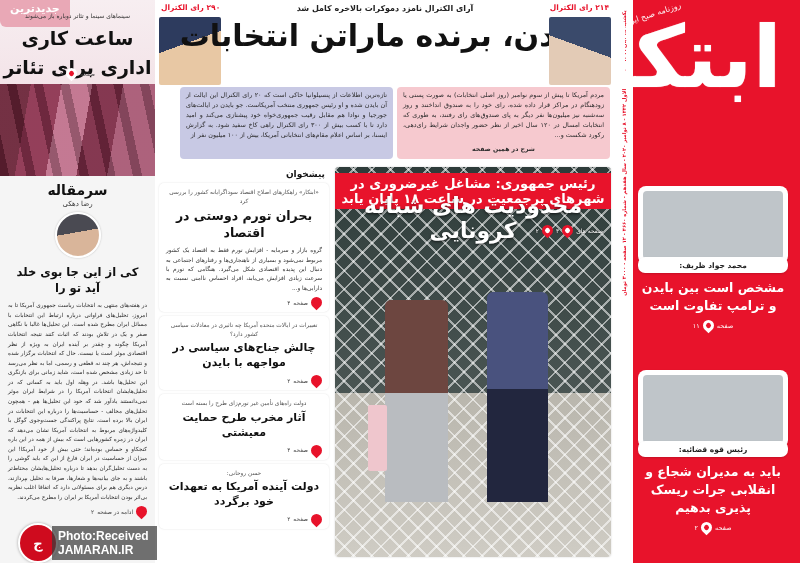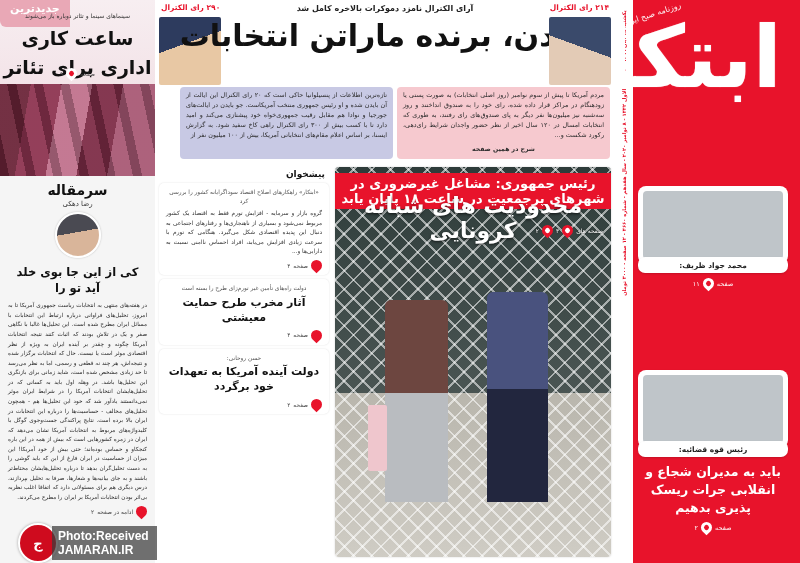--- a/index.html
+++ b/index.html
@@ -348,28 +348,38 @@
           <span class="lbl">۲</span>
         </div>
       </div>
     </div>
 
     <div class="newscol">
       <div class="section-head">پیشخوان</div>
 
       <div class="newsitem lead-item">
         <div class="ni-kicker">«ابتکار» راهکارهای اصلاح اقتصاد سوداگرایانه کشور را بررسی کرد</div>
+        <div class="ni-title">بحران تورم دوستی در اقتصاد</div>
         <div class="ni-body">گروه بازار و سرمایه - افزایش تورم فقط به اقتصاد یک کشور مربوط نمی‌شود و بسیاری از ناهنجاری‌ها و رفتارهای اجتماعی به دنبال این پدیده اقتصادی شکل می‌گیرد. هنگامی که تورم با سرعت زیادی افزایش می‌یابد، افراد احساس ناامنی نسبت به دارایی‌ها و...</div>
         <div class="ni-page">
           <span class="pagepin" style="background:#e8132b"></span>
           <span class="lbl">صفحه</span>
           <span class="lbl">۴</span>
         </div>
       </div>
 
+      <div class="newsitem">
+        <div class="ni-kicker">تغییرات در ایالات متحده آمریکا چه تاثیری در معادلات سیاسی کشور دارد؟</div>
+        <div class="ni-title sm">چالش جناح‌های سیاسی در مواجهه با بایدن</div>
+        <div class="ni-page">
+          <span class="pagepin" style="background:#e8132b"></span>
+          <span class="lbl">صفحه</span>
+          <span class="lbl">۲</span>
+        </div>
+      </div>
 
       <div class="newsitem">
         <div class="ni-kicker">دولت راه‌های تأمین غیر تورم‌زای طرح را بسته است</div>
         <div class="ni-title sm">آثار مخرب طرح حمایت معیشتی</div>
         <div class="ni-page">
           <span class="pagepin" style="background:#e8132b"></span>
           <span class="lbl">صفحه</span>
           <span class="lbl">۴</span>
         </div>
       </div>
@@ -394,20 +404,21 @@
     <div class="mh-logo">
       <div class="mh-logo-main">ابتکار</div>
       <div class="mh-logo-sub">روزنامه صبح ایران</div>
     </div>
 
     <div class="mh-card" style="top:186px">
       <div class="mh-photo">
         <span class="ph"></span>
       </div>
       <div class="mh-namebar">محمد جواد ظریف:</div>
+      <div class="mh-headline">مشخص است بین بایدن و ترامپ تفاوت است</div>
       <div class="mh-page">
         <span class="lbl">صفحه</span>
         <span class="pagepin"></span>
         <span class="lbl">۱۱</span>
       </div>
     </div>
 
     <div class="mh-card" style="top:370px">
       <div class="mh-photo">
         <span class="ph"></span>

